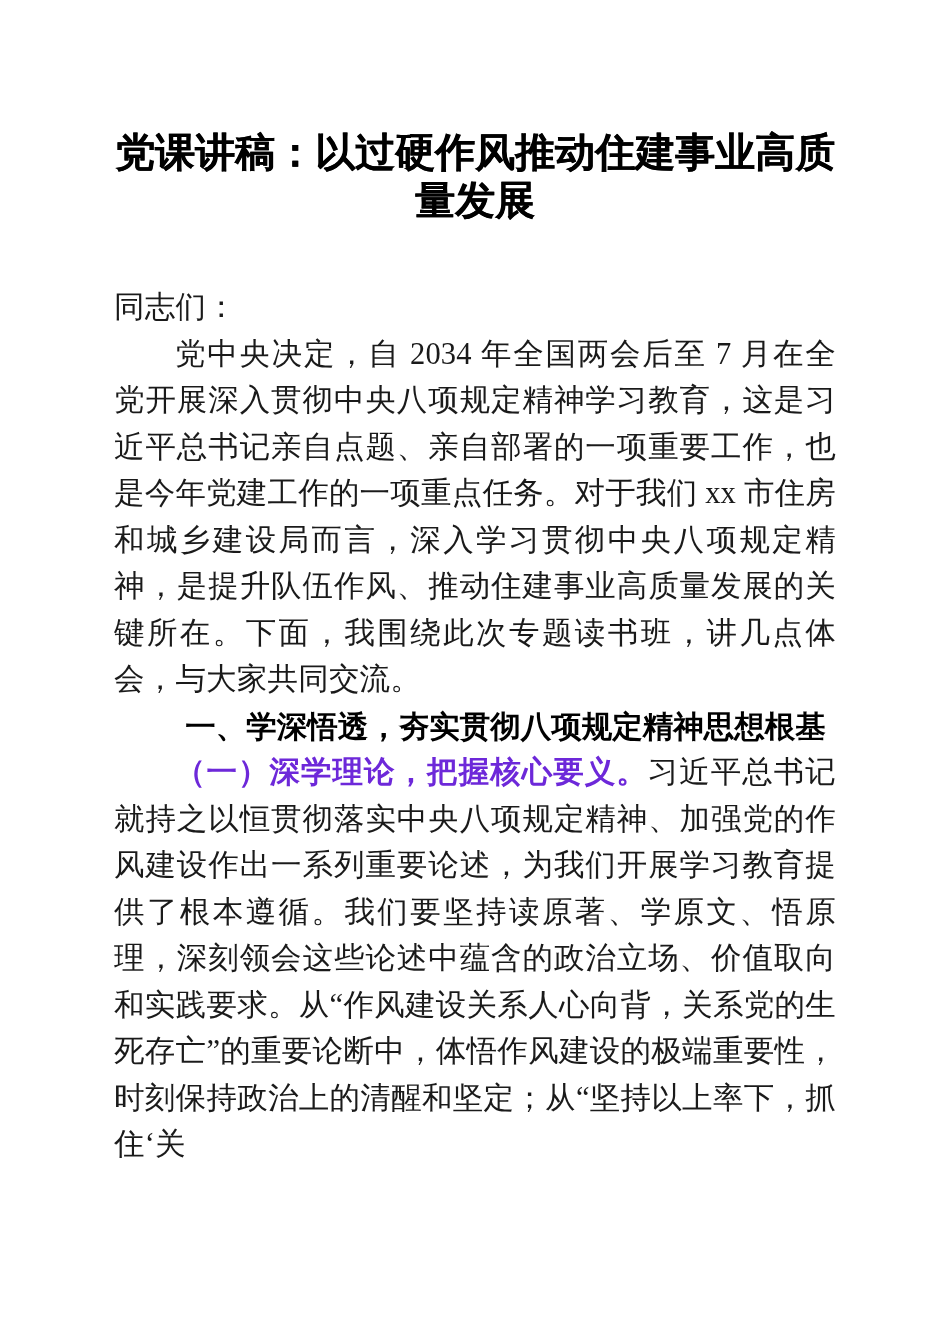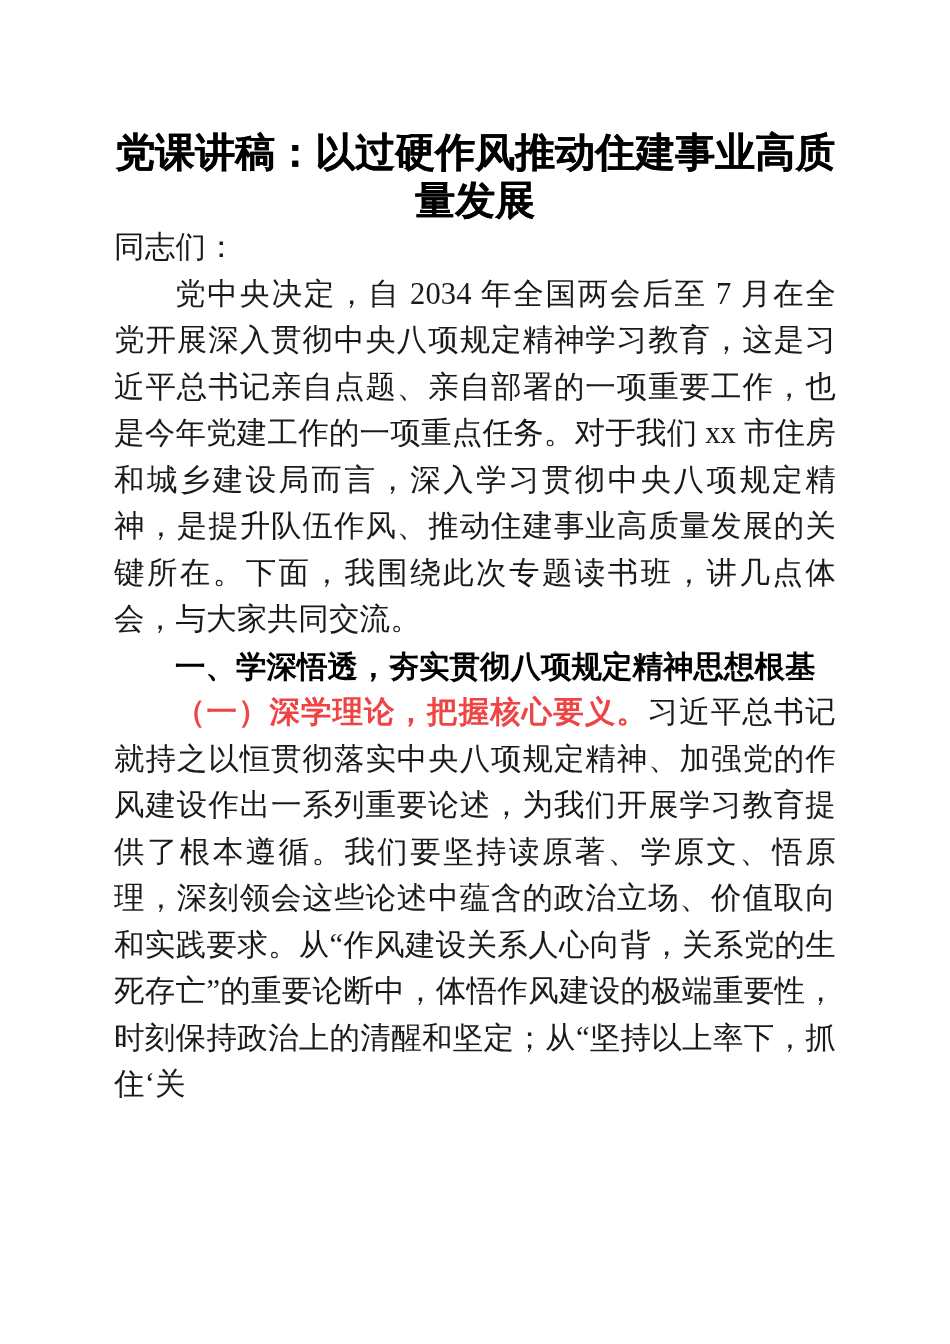--- a/index.html
+++ b/index.html
@@ -56,45 +56,46 @@
     font-size: 30.5px;
     line-height: 46.5px;
     text-align: justify;
     text-justify: inter-character;
     text-align-last: left;
     color: #1a1a1a;
     letter-spacing: 0.2px;
   }
 
   .para.salutation {
+    margin-top: 60px;
     text-indent: 0;
   }
 
   .para.indent {
     text-indent: 2em;
   }
 
   
   .heading-1 {
     margin: 0;
     padding: 0;
     font-family: "Liberation Sans", "DejaVu Sans", sans-serif;
     font-weight: 700;
     font-size: 30.5px;
     line-height: 46.5px;
     text-indent: 2em;
-    text-align: left;
+    text-align: center;
     color: #000000;
   }
 
   
   .subhead {
     font-family: "Liberation Serif", "DejaVu Serif", serif;
     font-weight: 600;
-    color: #ef4444;
+    color: #6d28d9;
   }
 </style>
 </head>
 <body>
 
 <div class="page">
   <div class="content">
 
     <h1 class="doc-title">党课讲稿：以过硬作风推动住建事业高质量发展</h1>
 

